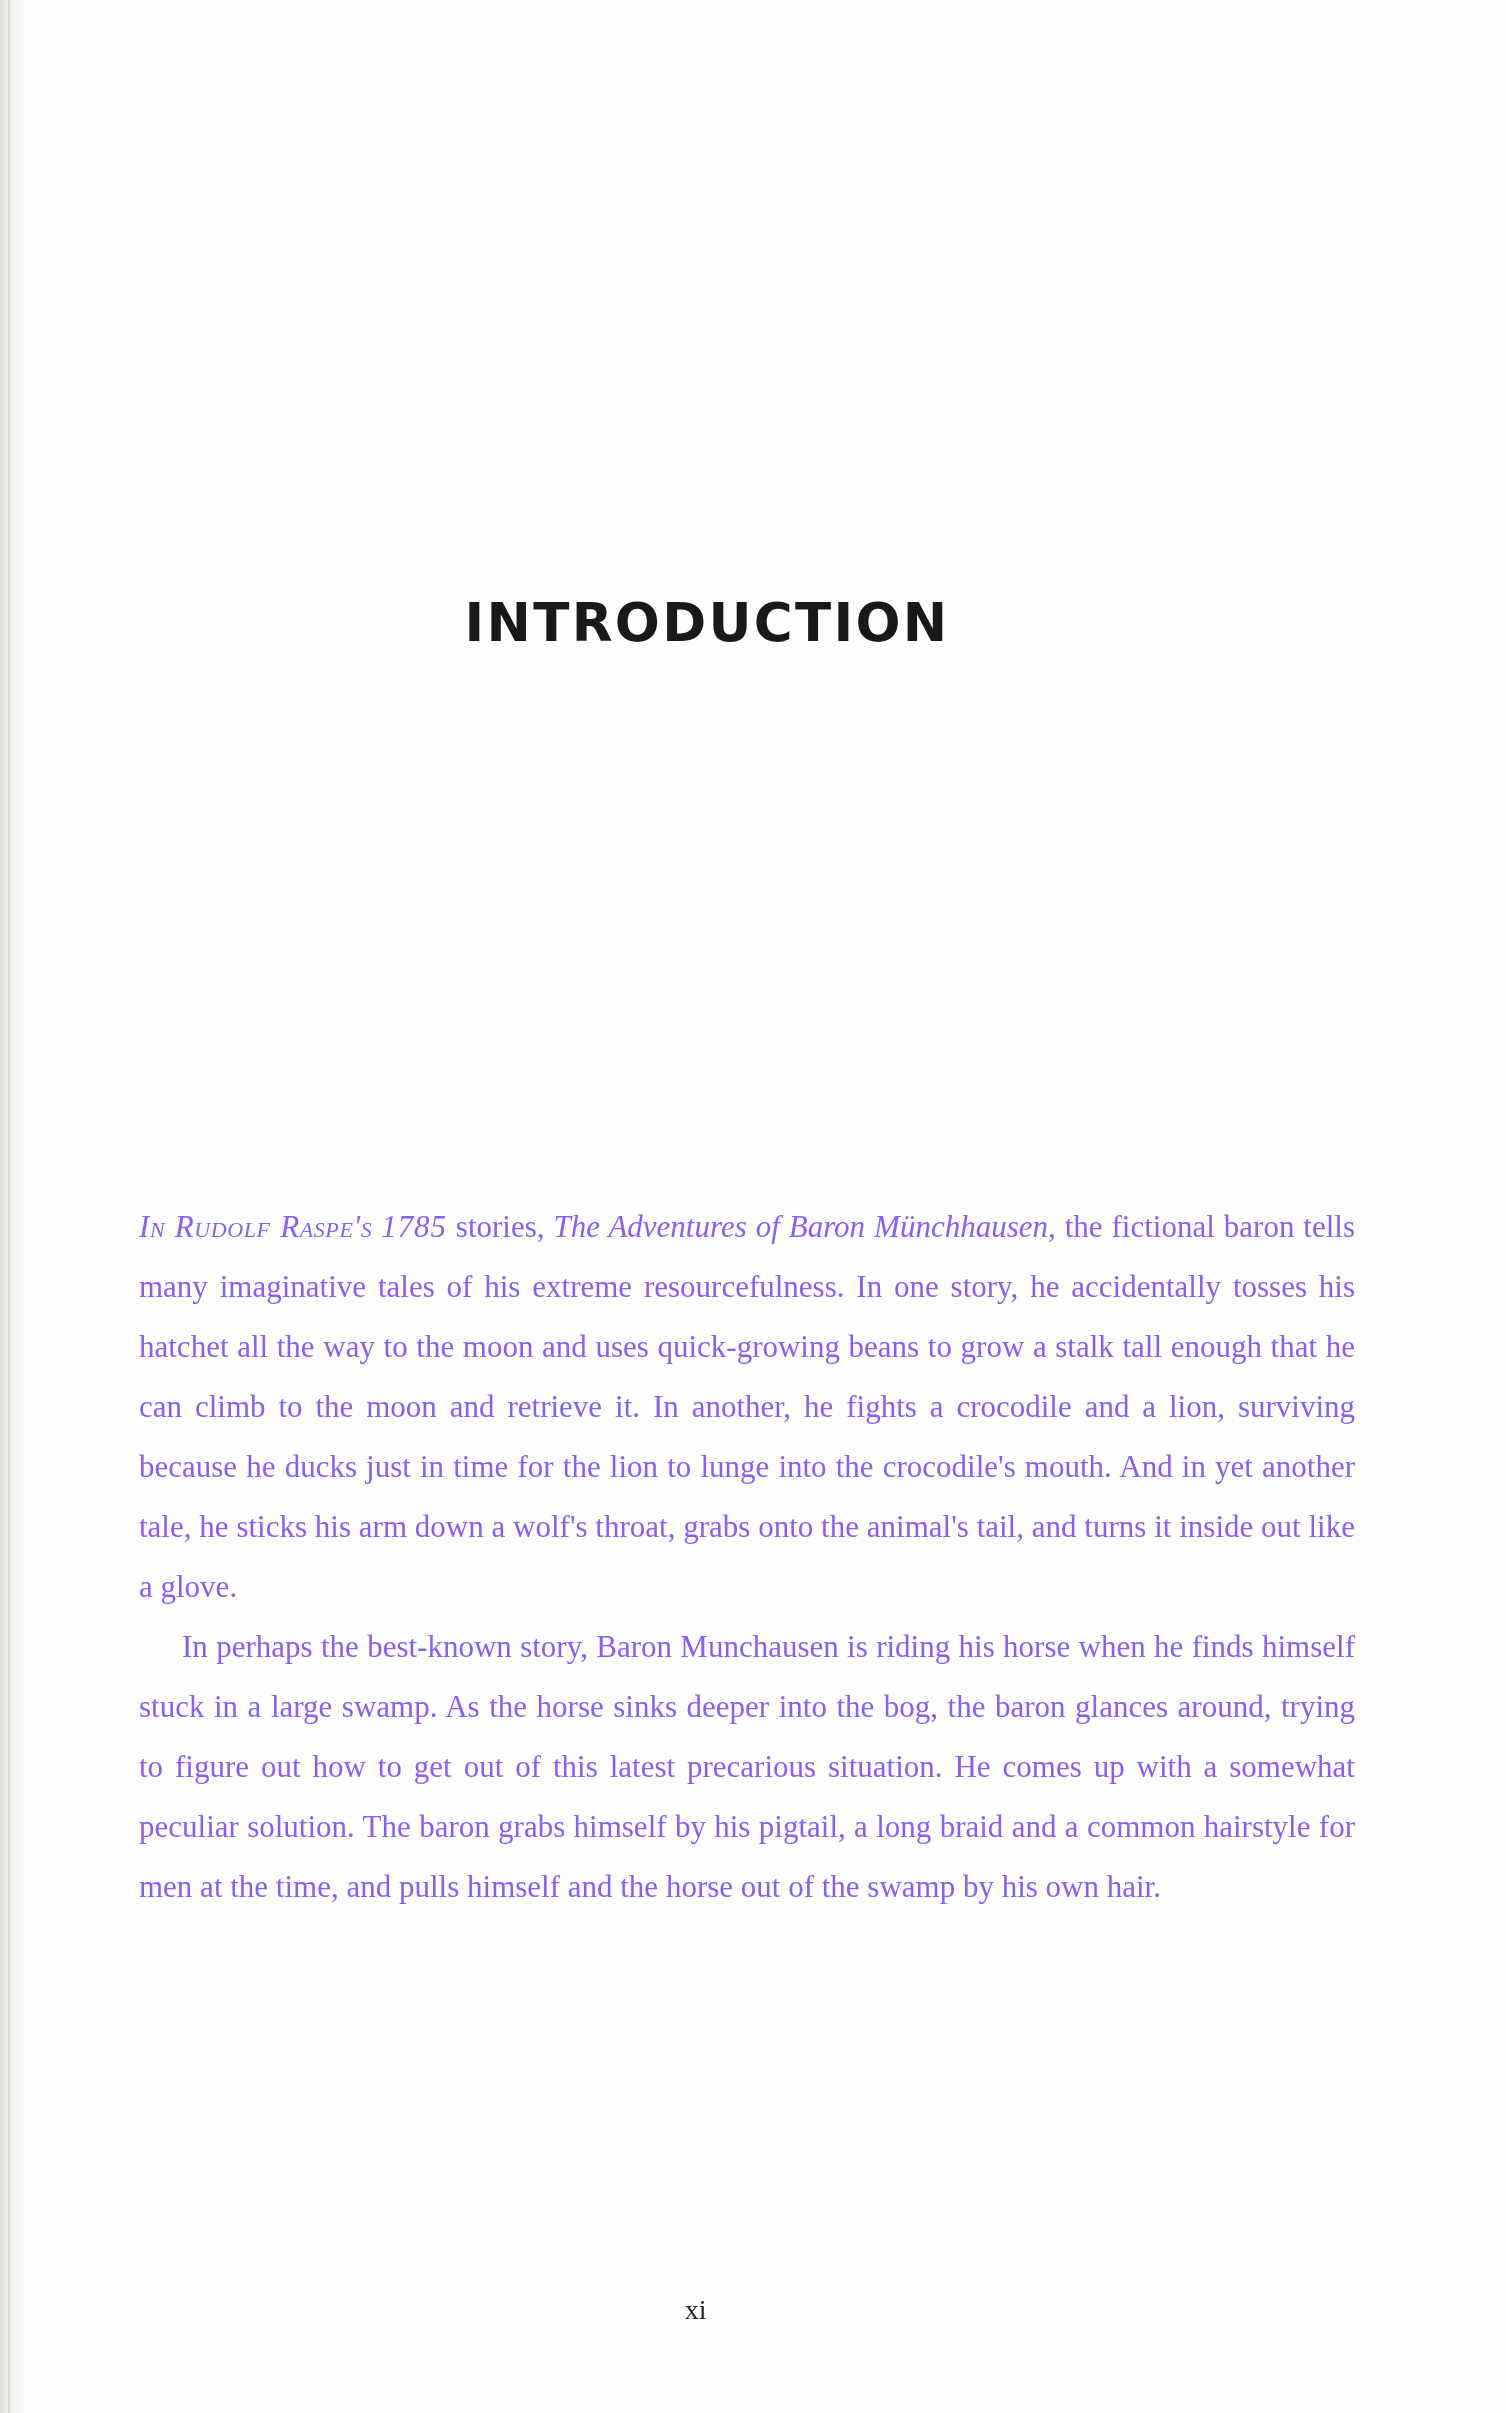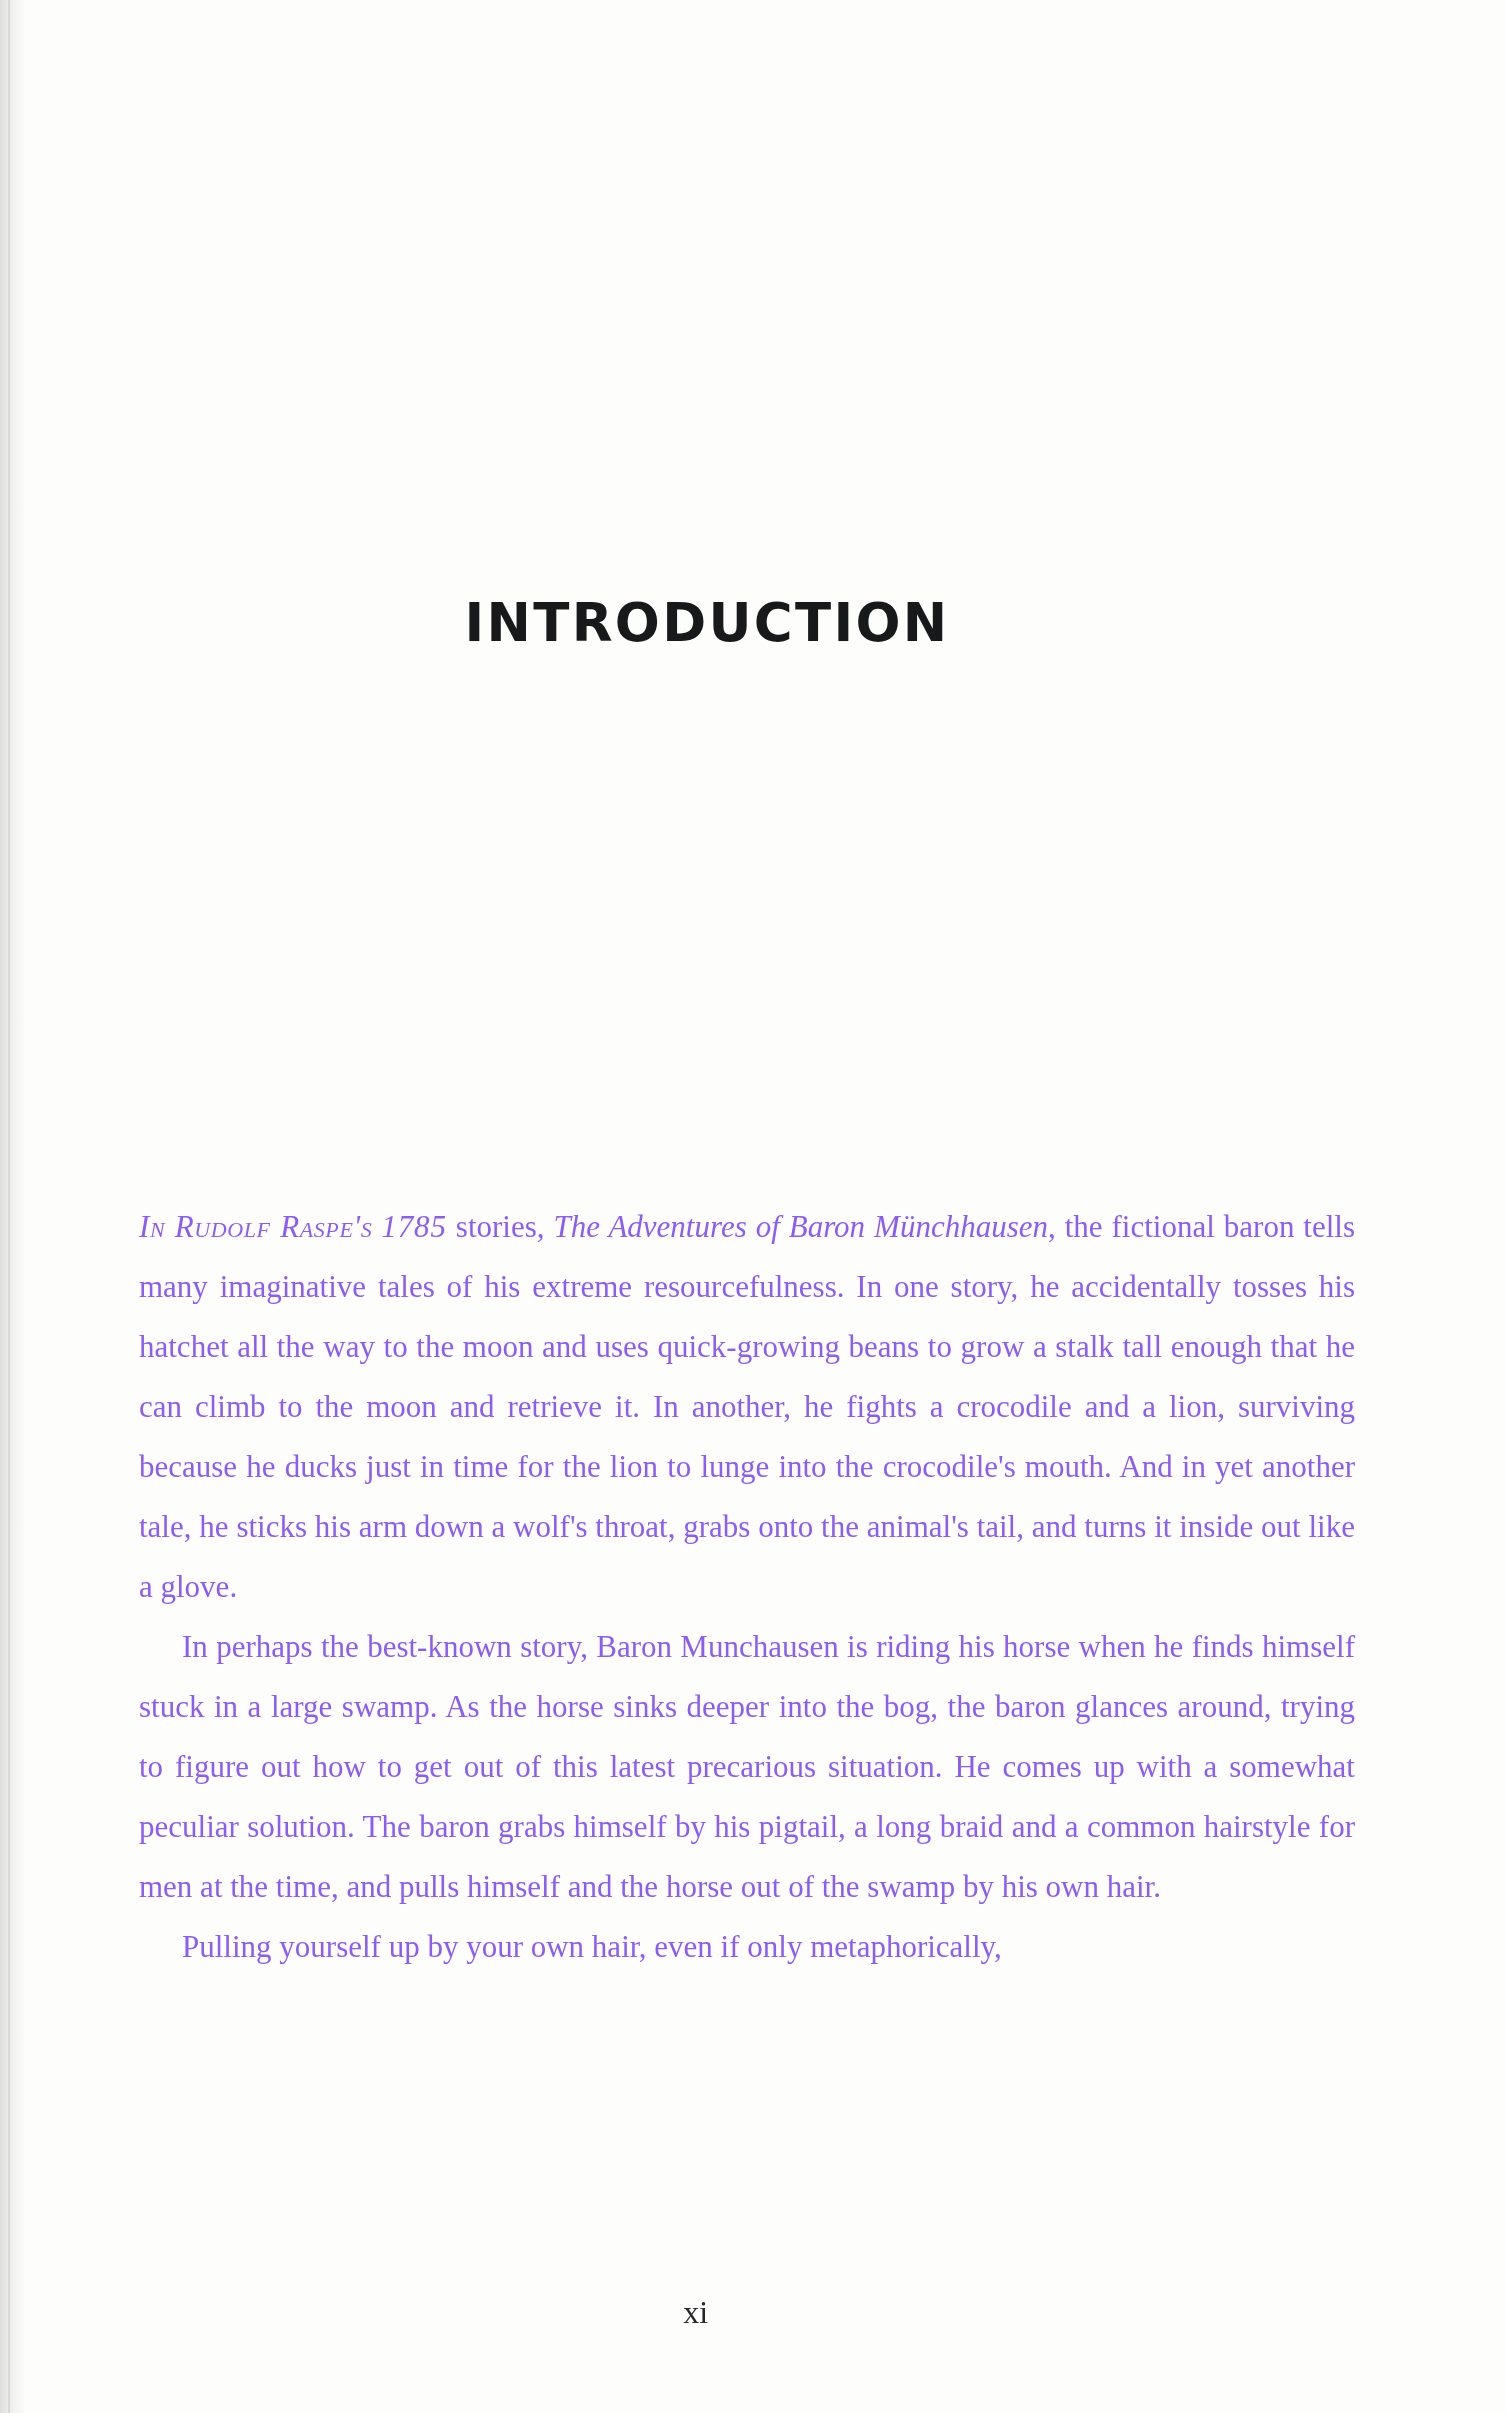--- a/index.html
+++ b/index.html
@@ -95,21 +95,21 @@
   .booktitle {
     font-style: italic;
   }
 
   .folio {
     position: absolute;
     left: 0;
     right: 0;
     top: 2294px;
     text-align: center;
-    font-size: 32px;
+    font-size: 28px;
     color: #26282a;
     padding-left: 9.3px;
   }
 </style>
 </head>
 <body>
 
 <div class="page-scan">
   <div class="gutter-shade"></div>
   <div class="gutter-line"></div>
@@ -117,21 +117,20 @@
   <div class="page-inner">
 
     <h1 class="chapter-title">INTRODUCTION</h1>
 
     <div class="body-block">
 
       <p class="para"><span class="smallcaps">In Rudolf Raspe's</span> <span class="lead-num">1785</span> <span>stories, </span><span class="booktitle">The Adventures of Baron Münchhausen</span><span>, the fictional baron tells many imaginative tales of his extreme resourcefulness. In one story, he accidentally tosses his hatchet all the way to the moon and uses quick-growing beans to grow a stalk tall enough that he can climb to the moon and retrieve it. In another, he fights a crocodile and a lion, surviving because he ducks just in time for the lion to lunge into the crocodile's mouth. And in yet another tale, he sticks his arm down a wolf's throat, grabs onto the animal's tail, and turns it inside out like a glove.</span></p>
 
       <p class="para">In perhaps the best-known story, Baron Munchausen is riding his horse when he finds himself stuck in a large swamp. As the horse sinks deeper into the bog, the baron glances around, trying to figure out how to get out of this latest precarious situation. He comes up with a somewhat peculiar solution. The baron grabs himself by his pigtail, a long braid and a common hairstyle for men at the time, and pulls himself and the horse out of the swamp by his own hair.</p>
 
-      <p class="para">Pulling yourself up by your own hair, even if only metaphorically,</p>
 
     </div>
 
     <div class="folio">xi</div>
 
   </div>
 </div>
 
 
 </body></html>

